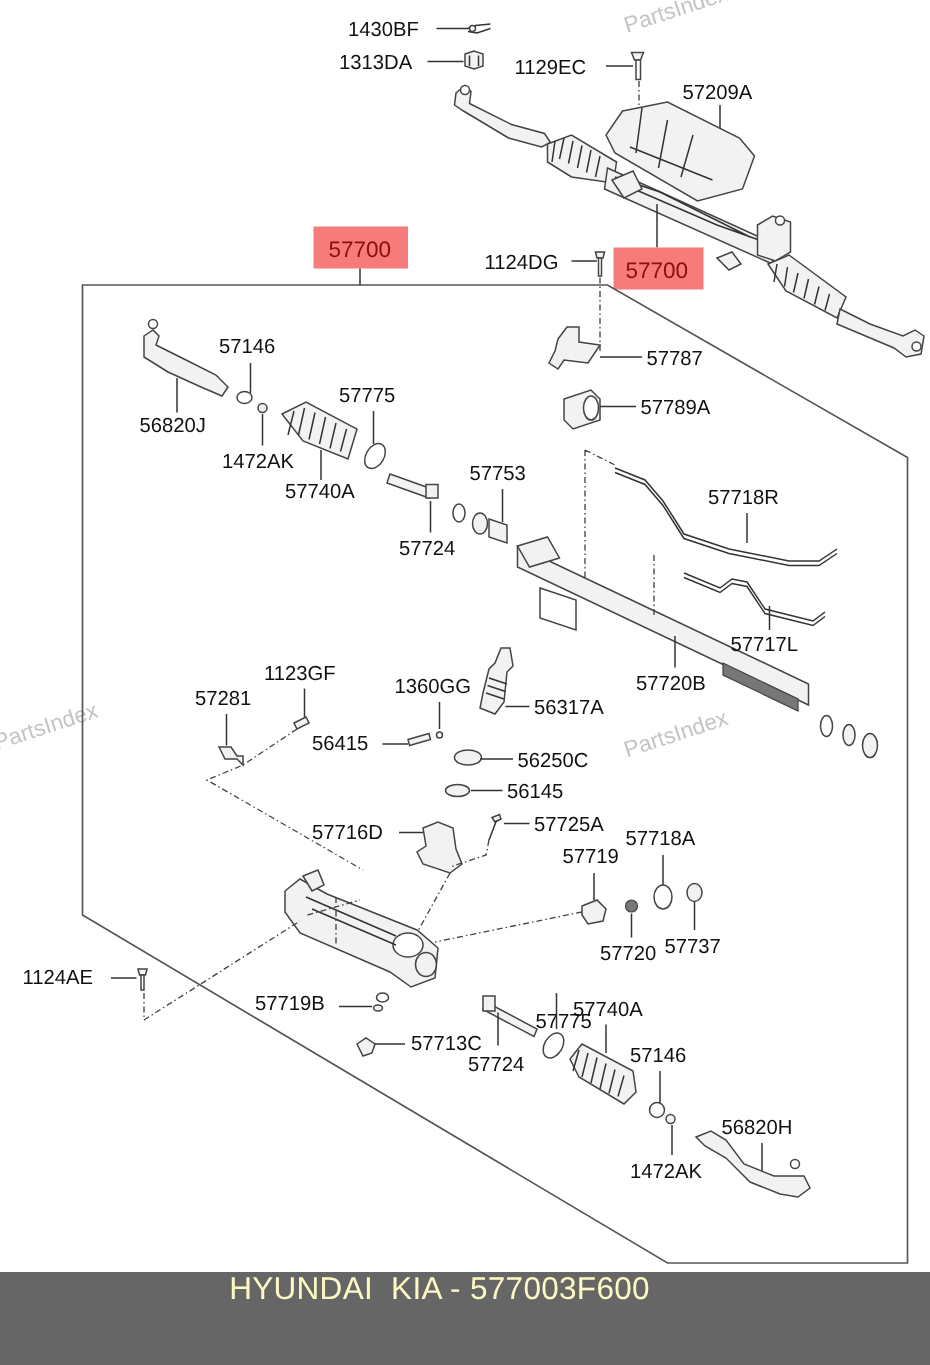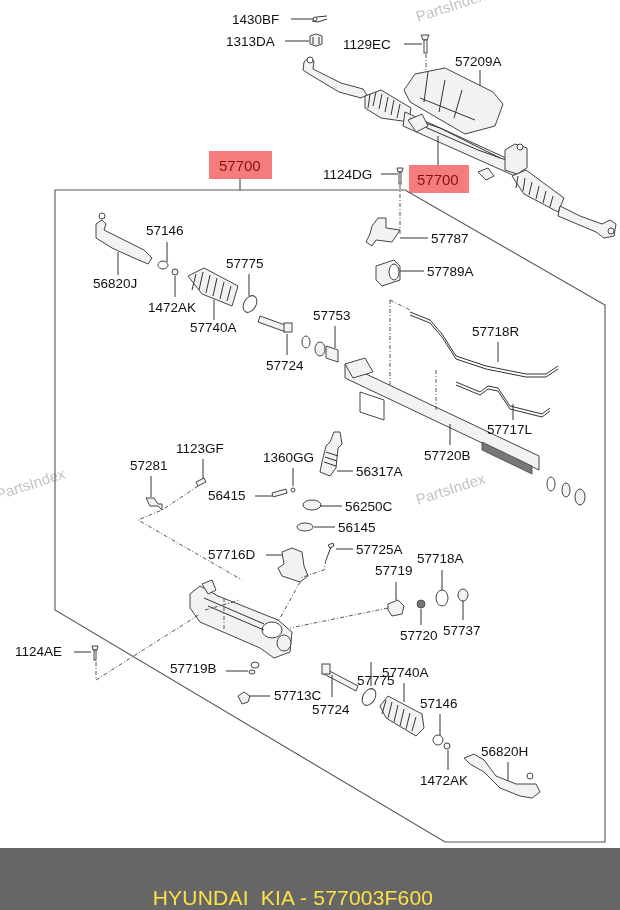--- a/index.html
+++ b/index.html
@@ -8,21 +8,21 @@
   .lbl { font-family: "Liberation Sans", sans-serif; font-size: 13.5px; fill: #111; }
   .ln { stroke: #333; stroke-width: 1; fill: none; }
   .frame { stroke: #555; stroke-width: 1.1; fill: none; }
   .dash { stroke: #444; stroke-width: 0.9; fill: none; stroke-dasharray: 4 2 1 2; }
   .part { stroke: #444; stroke-width: 1; fill: #f2f2f2; }
   .partw { stroke: #444; stroke-width: 1; fill: #ffffff; }
   .dark { fill: #777; stroke: #444; stroke-width: 0.8; }
   .wm { font-family: "Liberation Sans", sans-serif; font-size: 15px; fill: #c4c4c4; }
   .hl { fill: #f67b7b; }
   .hl-text { font-family: "Liberation Sans", sans-serif; font-size: 15px; fill: #8a1010; }
-  #footer { position: absolute; left: 0; top: 848px; width: 620px; height: 62px; background: #666666; color: #fde047; display: flex; align-items: flex-end; justify-content: center; font-family: "Liberation Sans", sans-serif; font-size: 21px; letter-spacing: 0.2px; }
+  #footer { position: absolute; left: 0; top: 848px; width: 620px; height: 62px; background: #666666; color: #fef9c3; display: flex; align-items: flex-start; justify-content: center; font-family: "Liberation Sans", sans-serif; font-size: 21px; letter-spacing: 0.2px; }
   #footer .sp { display: inline-block; width: 34px; }
 </style>
 </head>
 <body>
 
 <svg id="diagram" viewBox="0 0 620 848" xmlns="http://www.w3.org/2000/svg">
 
   <text class="wm" x="418" y="22" transform="rotate(-18 418 22)">PartsIndex</text>
   <text class="wm" x="-2" y="500" transform="rotate(-18 -2 500)">PartsIndex</text>
   <text class="wm" x="418" y="505" transform="rotate(-18 418 505)">PartsIndex</text>

